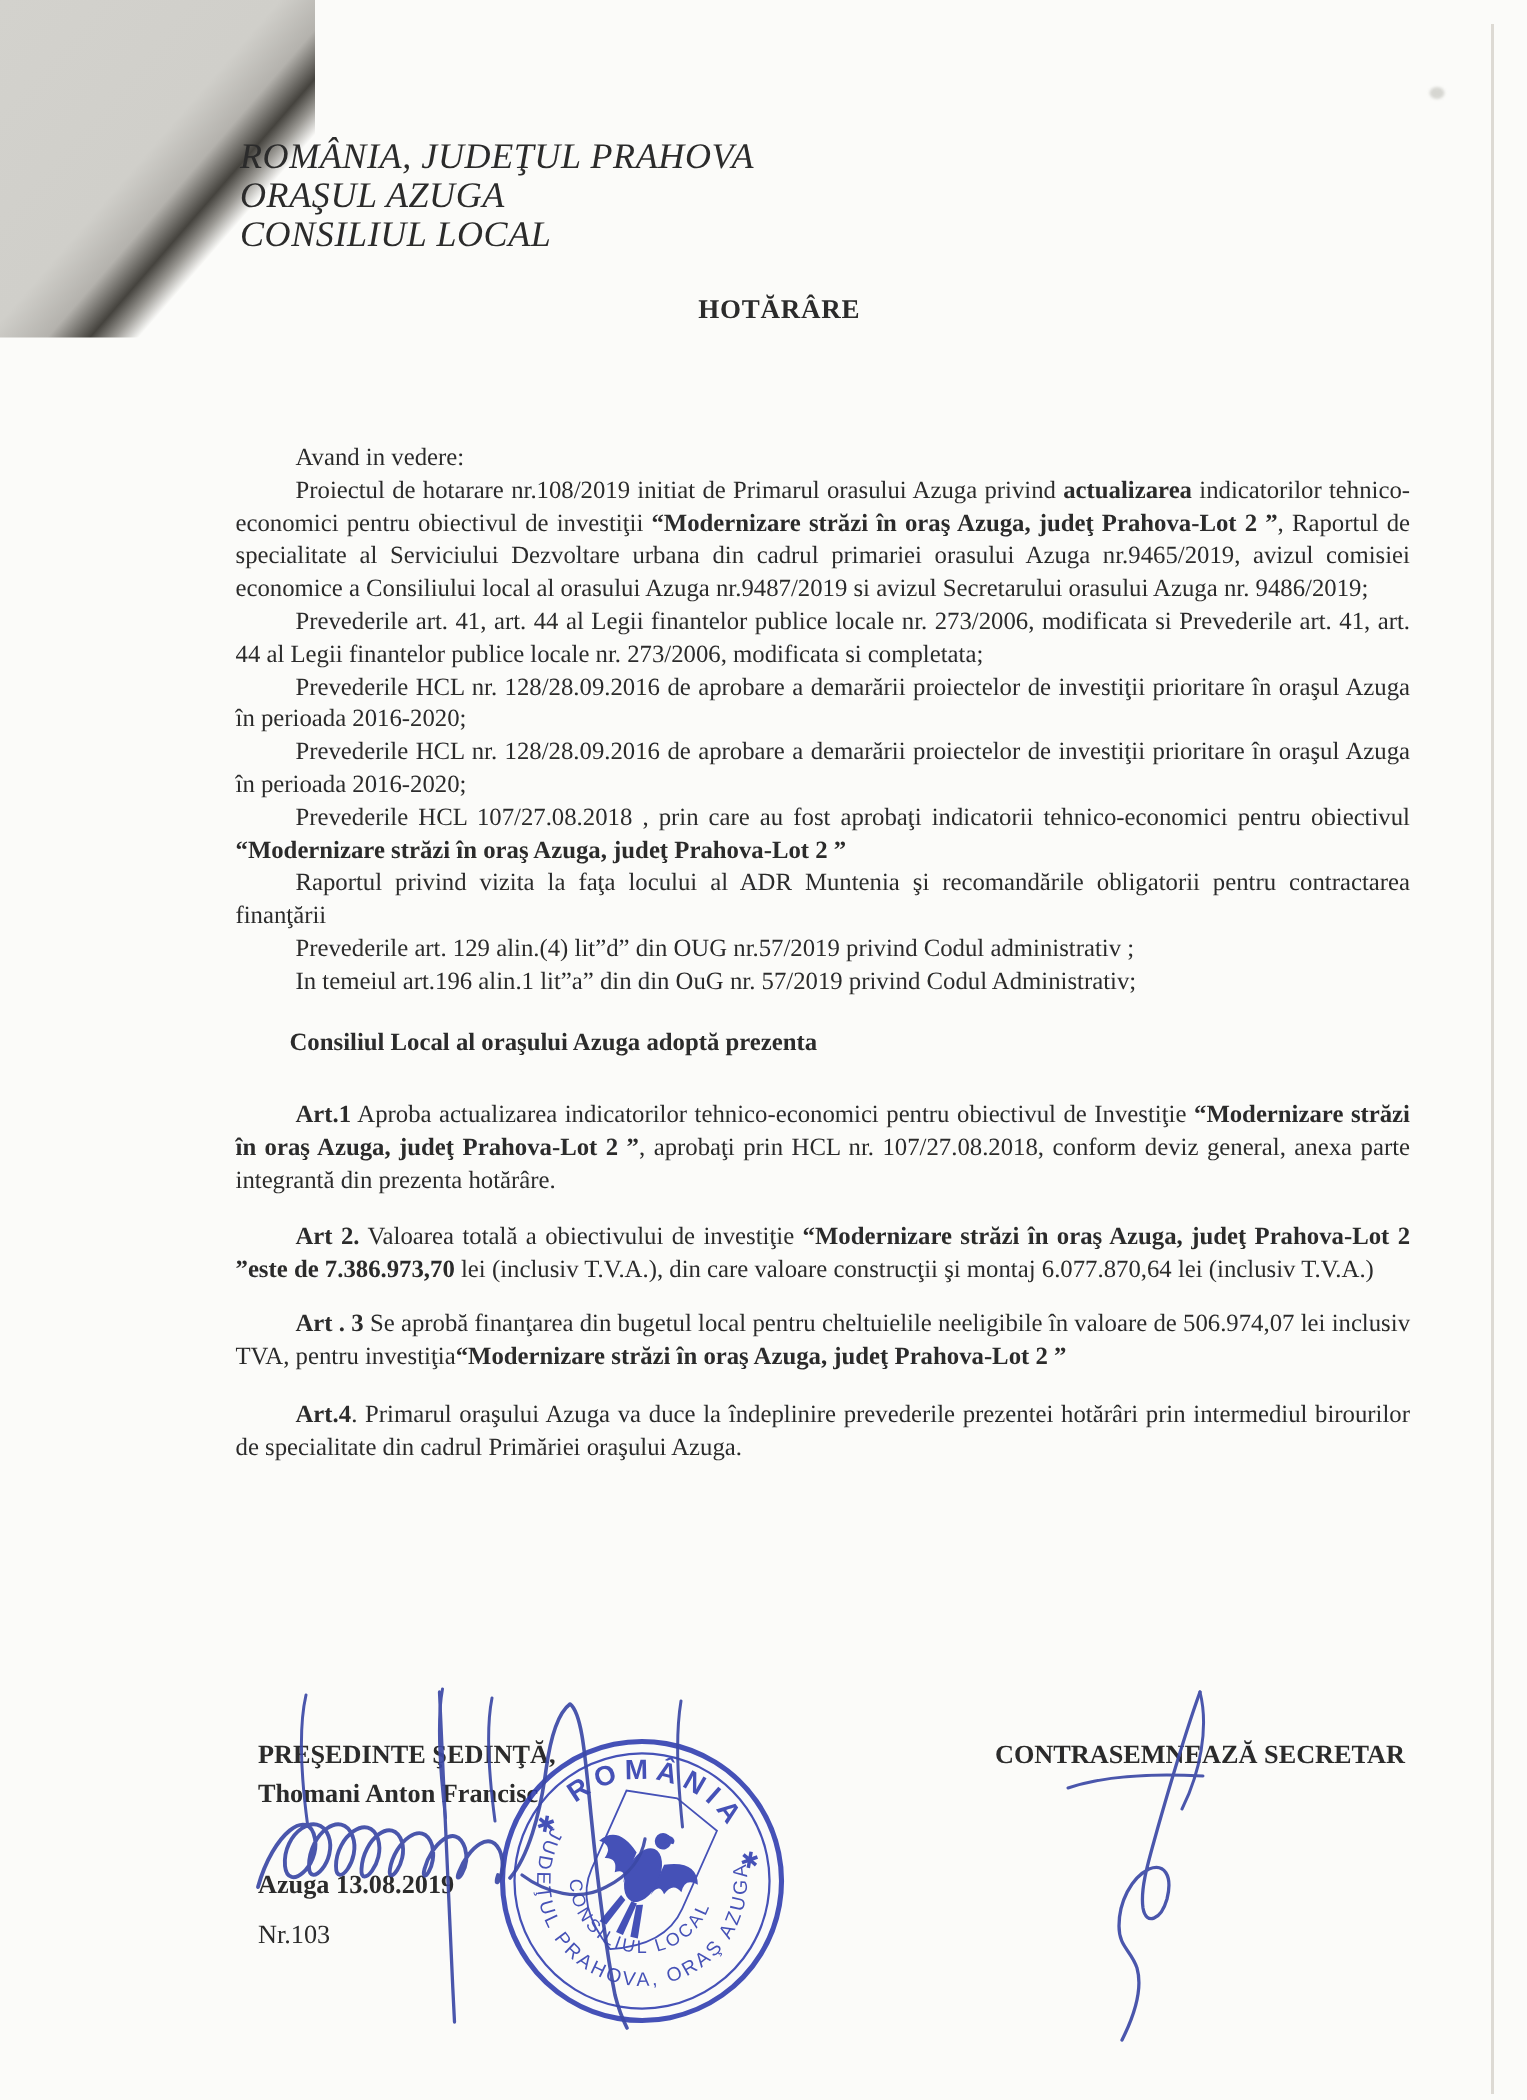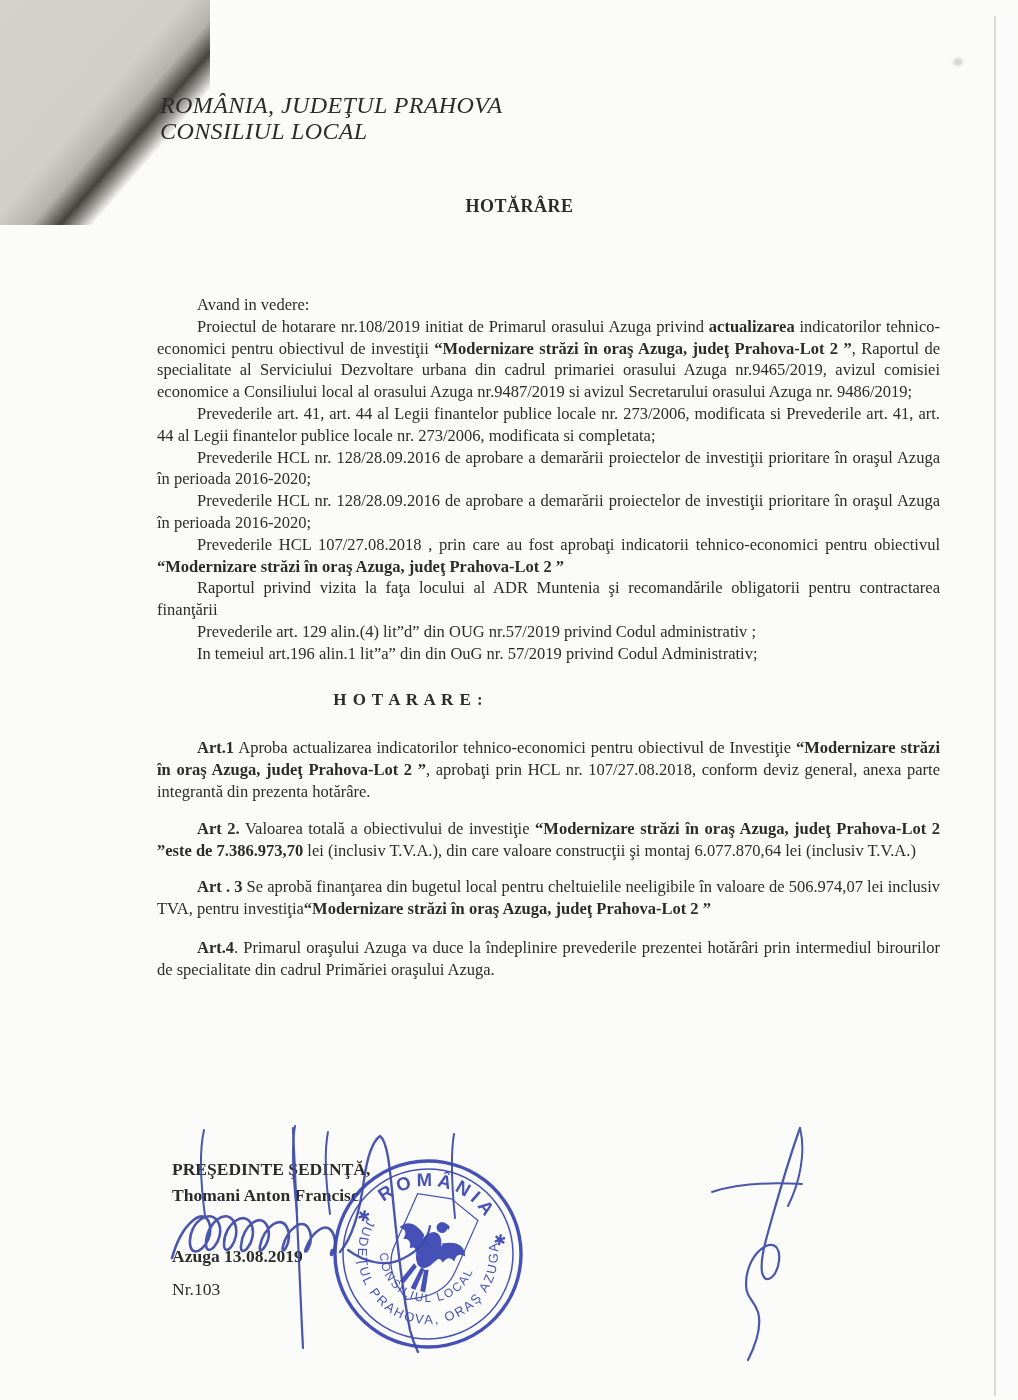--- a/index.html
+++ b/index.html
@@ -83,50 +83,52 @@
 <body>
 
 <div class="page">
 
   <div class="corner-fold"></div>
   <div class="edge-line"></div>
   <div class="smudge"></div>
 
   <header class="doc-header">
     <div>ROMÂNIA, JUDEŢUL PRAHOVA</div>
+    <div>ORAŞUL AZUGA</div>
     <div>CONSILIUL LOCAL</div>
   </header>
 
   <h1 class="doc-title">HOTĂRÂRE</h1>
 
   <main class="doc-body">
     <p class="par"><span>Avand in vedere:</span></p>
     <p class="par"><span>Proiectul de hotarare nr.108/2019 initiat de Primarul orasului Azuga privind </span><span class="b">actualizarea</span><span> indicatorilor tehnico-economici pentru obiectivul  de investiţii </span><span class="b">“Modernizare străzi în oraş Azuga, judeţ Prahova-Lot 2 ”</span><span>, Raportul de specialitate al Serviciului Dezvoltare urbana din cadrul primariei orasului Azuga nr.9465/2019,  avizul comisiei economice  a Consiliului local al orasului Azuga nr.9487/2019 si avizul Secretarului orasului Azuga nr. 9486/2019;</span></p>
     <p class="par"><span>Prevederile art. 41, art. 44 al Legii finantelor publice locale nr. 273/2006, modificata si Prevederile art. 41, art. 44 al Legii finantelor publice locale nr. 273/2006, modificata si completata;</span></p>
     <p class="par"><span>Prevederile HCL  nr. 128/28.09.2016 de aprobare a demarării proiectelor  de investiţii prioritare în oraşul Azuga în perioada 2016-2020;</span></p>
     <p class="par"><span>Prevederile HCL  nr. 128/28.09.2016 de aprobare a demarării proiectelor  de investiţii prioritare în oraşul Azuga în perioada 2016-2020;</span></p>
     <p class="par"><span>Prevederile HCL 107/27.08.2018 , prin care au fost aprobaţi indicatorii tehnico-economici pentru obiectivul  </span><span class="b">“Modernizare străzi în oraş Azuga, judeţ Prahova-Lot 2 ”</span></p>
     <p class="par"><span>Raportul privind vizita la faţa locului  al ADR Muntenia şi recomandările obligatorii pentru contractarea  finanţării</span></p>
     <p class="par"><span>Prevederile art. 129 alin.(4) lit”d” din  OUG nr.57/2019 privind Codul administrativ ;</span></p>
     <p class="par"><span>In temeiul art.196 alin.1 lit”a” din din OuG nr. 57/2019 privind Codul Administrativ;</span></p>
-    <p class="par center-hot g24"><span class="b">H O T A R A R E :</span></p>
+    <p class="par ind-sm g19"><span class="b">Consiliul Local al oraşului Azuga adoptă prezenta</span></p>
     <p class="par g27"><span class="b">Art.1</span><span>    Aproba actualizarea indicatorilor tehnico-economici   pentru obiectivul de Investiţie </span><span class="b">“Modernizare străzi în oraş Azuga, judeţ Prahova-Lot 2 ”</span><span>, aprobaţi prin HCL nr. 107/27.08.2018, conform deviz general, anexa parte integrantă din prezenta hotărâre.</span></p>
     <p class="par g15"><span class="b">Art 2.</span><span> Valoarea totală a obiectivului de investiţie  </span><span class="b">“Modernizare străzi în oraş Azuga, judeţ Prahova-Lot 2 ”este de 7.386.973,70</span><span>   lei (inclusiv T.V.A.), din care valoare construcţii şi montaj 6.077.870,64  lei (inclusiv T.V.A.)</span></p>
     <p class="par g15"><span class="b">Art . 3</span><span> Se aprobă finanţarea din bugetul  local  pentru cheltuielile  neeligibile  în  valoare de 506.974,07 lei inclusiv TVA, pentru investiţia</span><span class="b">“Modernizare străzi în oraş Azuga, judeţ Prahova-Lot 2 ”</span></p>
     <p class="par g17"><span class="b">Art.4</span><span>. Primarul  oraşului  Azuga  va  duce  la  îndeplinire  prevederile  prezentei  hotărâri  prin intermediul birourilor de specialitate din cadrul Primăriei oraşului Azuga.</span></p>
   </main>
 
   <div class="sig-left">
     <div>PREŞEDINTE ŞEDINŢĂ,</div>
     <div>Thomani Anton Francisc</div>
   </div>
   <div class="sig-date">Azuga 13.08.2019</div>
   <div class="sig-no">Nr.103</div>
 
   <div class="sig-right">
+    <div>CONTRASEMNEAZĂ  SECRETAR</div>
   </div>
 
   <svg class="ink-overlay" viewBox="0 0 1018 1400">
 
     <g opacity="0.88" transform="rotate(10 428 1254)">
       <circle class="stamp-stroke" cx="428" cy="1254" r="93" stroke-width="3.4"></circle>
       <circle class="stamp-stroke" cx="428" cy="1254" r="85" stroke-width="1.5"></circle>
       <defs>
         <path id="arcTop" d="M 370.3,1218 A 68 68 0 0 1 485.7,1218"></path>
         <path id="arcOuterBottom" d="M 361.4,1232.4 A 70 70 0 1 0 494.6,1232.4"></path>

